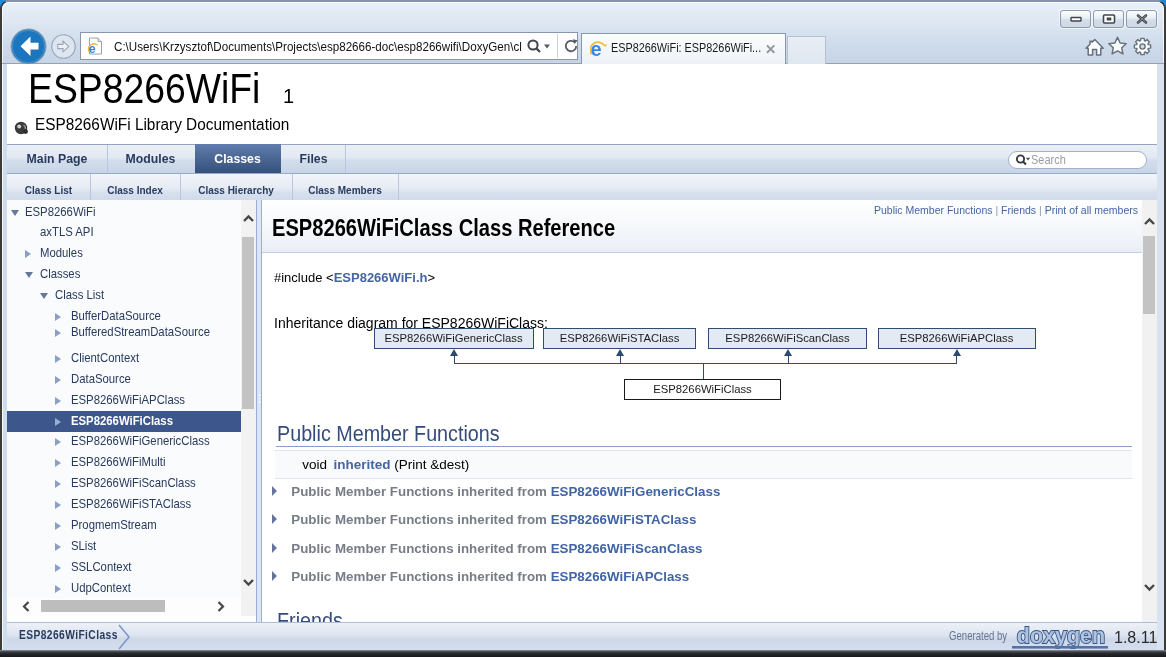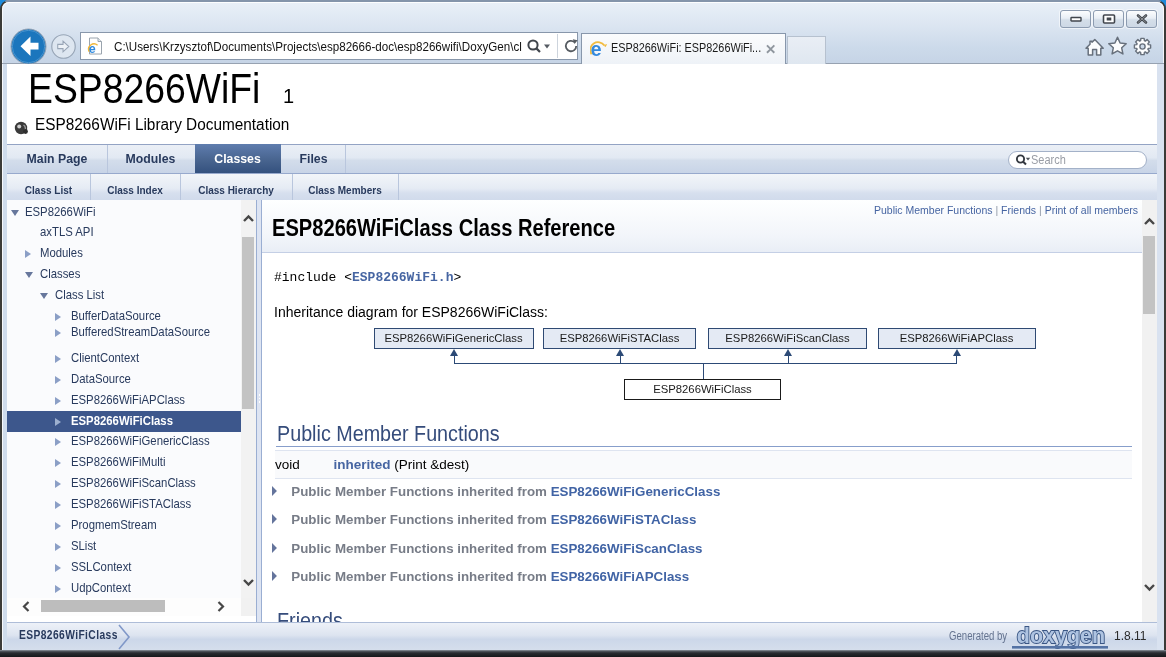--- a/index.html
+++ b/index.html
@@ -70,44 +70,44 @@
   .arr{position:absolute;width:0;height:0;top:7px;}
   .arr.d{border-left:4.5px solid transparent;border-right:4.5px solid transparent;border-top:6px solid #67779c;top:8px;}
   .arr.r{border-top:4.5px solid transparent;border-bottom:4.5px solid transparent;border-left:6px solid #8b9fc6;}
   #selrow{position:absolute;left:0;top:210.5px;width:234px;height:21px;background:#3d578c;}
   #selrow .ti{color:#fff;font-weight:bold;}
   
   #ctheader{position:absolute;left:0;top:0;width:880px;height:53px;background:linear-gradient(180deg,#feffff 0%,#f2f5fa 70%,#e9eef6 100%);border-bottom:1px solid #c4cfe5;box-sizing:border-box;}
   #summary{position:absolute;right:4px;top:4px;font-size:10.5px;color:#9099a8;}
   #summary a{color:#4665a2;text-decoration:none;}
   #cttitle{position:absolute;left:10px;top:17px;font-size:23px;line-height:1;font-weight:bold;color:#000;transform:scaleX(0.875);transform-origin:0 50%;}
-  #inc{position:absolute;left:12px;top:70.5px;font-family:Liberation Mono, monospace;font-size:13px;line-height:1;color:#000;}
+  #inc{position:absolute;left:12px;top:70.5px;font-family:Liberation Sans, sans-serif;font-size:13px;line-height:1;color:#000;}
   #inc b{color:#4665a2;font-weight:bold;}
-  #inhlabel{position:absolute;left:12px;top:105px;font-size:14px;line-height:1;color:#000;}
+  #inhlabel{position:absolute;left:12px;top:116px;font-size:14px;line-height:1;color:#000;}
   
   .dbox{position:absolute;height:21px;border:1px solid #2f4a73;background:#e4eaf4;box-sizing:border-box;
     font-size:11.3px;color:#1a1a1a;text-align:center;line-height:19px;}
   #dbox5{background:#fff;border:1px solid #1a1a1a;}
   .dline{position:absolute;background:#2c4a76;}
   .darr{position:absolute;width:0;height:0;border-left:4px solid transparent;border-right:4px solid transparent;border-bottom:7px solid #2c4a76;}
   
   .ghead{position:absolute;left:14.5px;font-size:22px;line-height:1;color:#354c7b;transform:scaleX(0.897);transform-origin:0 50%;}
   #ghline{position:absolute;left:14px;top:246px;width:856px;height:1px;background:#879ecb;}
   #memrow{position:absolute;left:13px;top:250px;width:857px;height:29px;background:#f9fafc;border-top:1px solid #dee4f0;border-bottom:1px solid #dee4f0;box-sizing:border-box;font-size:13.5px;}
-  #memleft{position:absolute;left:0px;top:0;width:52px;height:27px;line-height:27px;text-align:left;color:#000;font-size:13.5px;}
+  #memleft{position:absolute;left:0px;top:0;width:52px;height:27px;line-height:27px;text-align:right;color:#000;font-size:13.5px;}
   #memright{position:absolute;left:58.5px;top:0;height:27px;line-height:27px;color:#000;}
   #memright b{color:#4665a2;}
   .ih{position:absolute;left:10px;font-size:13.5px;line-height:1;font-weight:bold;color:#777c87;white-space:nowrap;transform:scaleX(0.988);transform-origin:0 50%;}
   .ih a{color:#4164a5;}
   .tri{display:inline-block;width:0;height:0;border-top:5px solid transparent;border-bottom:5px solid transparent;border-left:5px solid #64749c;margin-right:14.5px;}
   
   #footer{position:absolute;left:7px;top:622px;width:1150px;height:28px;background:linear-gradient(180deg,#edf1f8 0%,#dde4f0 45%,#ccd7e9 60%,#d5deec 100%);border-top:1px solid #aebdd8;box-sizing:border-box;}
   #navpath{position:absolute;left:12px;top:4.5px;font-size:12.5px;font-weight:bold;color:#283a5d;letter-spacing:0.5px;transform:scaleX(0.82);transform-origin:0 50%;}
   #genby{position:absolute;left:942px;top:5.5px;font-size:12px;color:#64738f;transform:scaleX(0.80);transform-origin:0 50%;}
-  #doxver{position:absolute;left:1107px;top:6px;font-size:12px;color:#2b2b2b;}
+  #doxver{position:absolute;left:1107px;top:6px;font-size:16px;color:#2b2b2b;}
 </style>
 </head>
 <body>
 <div id="app">
   <div id="frame"></div>
   <div id="frametop"></div>
   <div id="chrome"></div>
   <div id="leftedge"></div>
   <div id="rightedge"></div>
 

